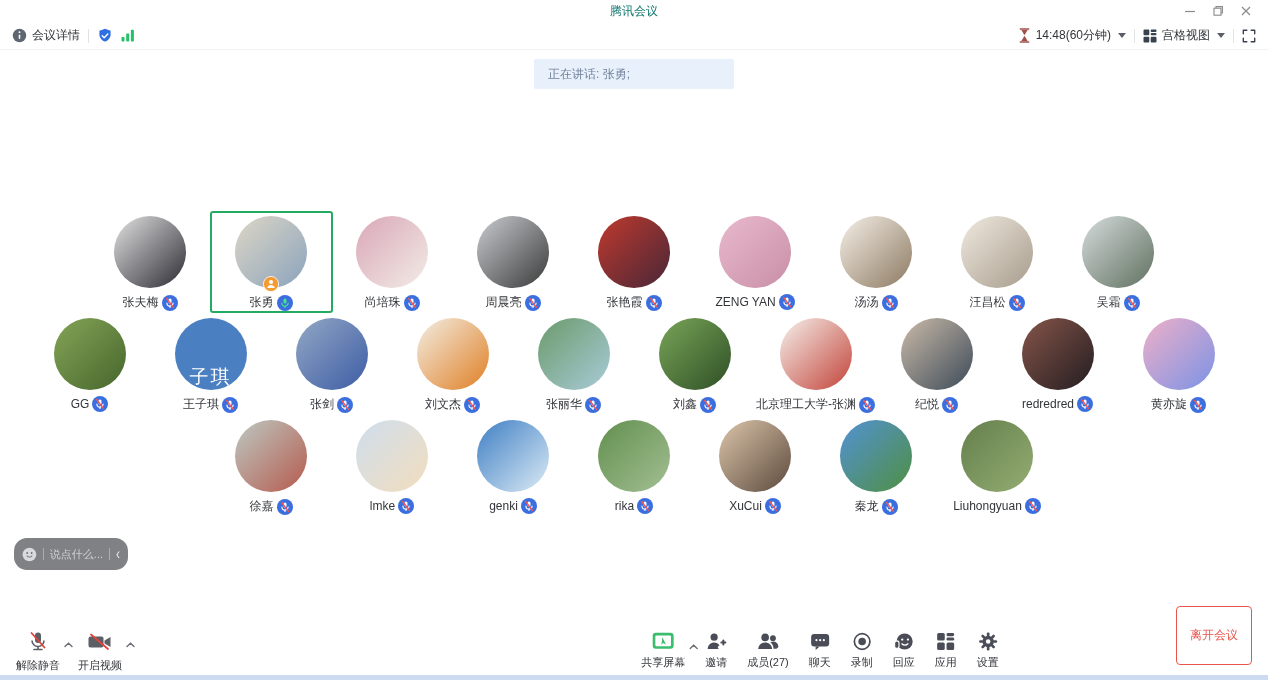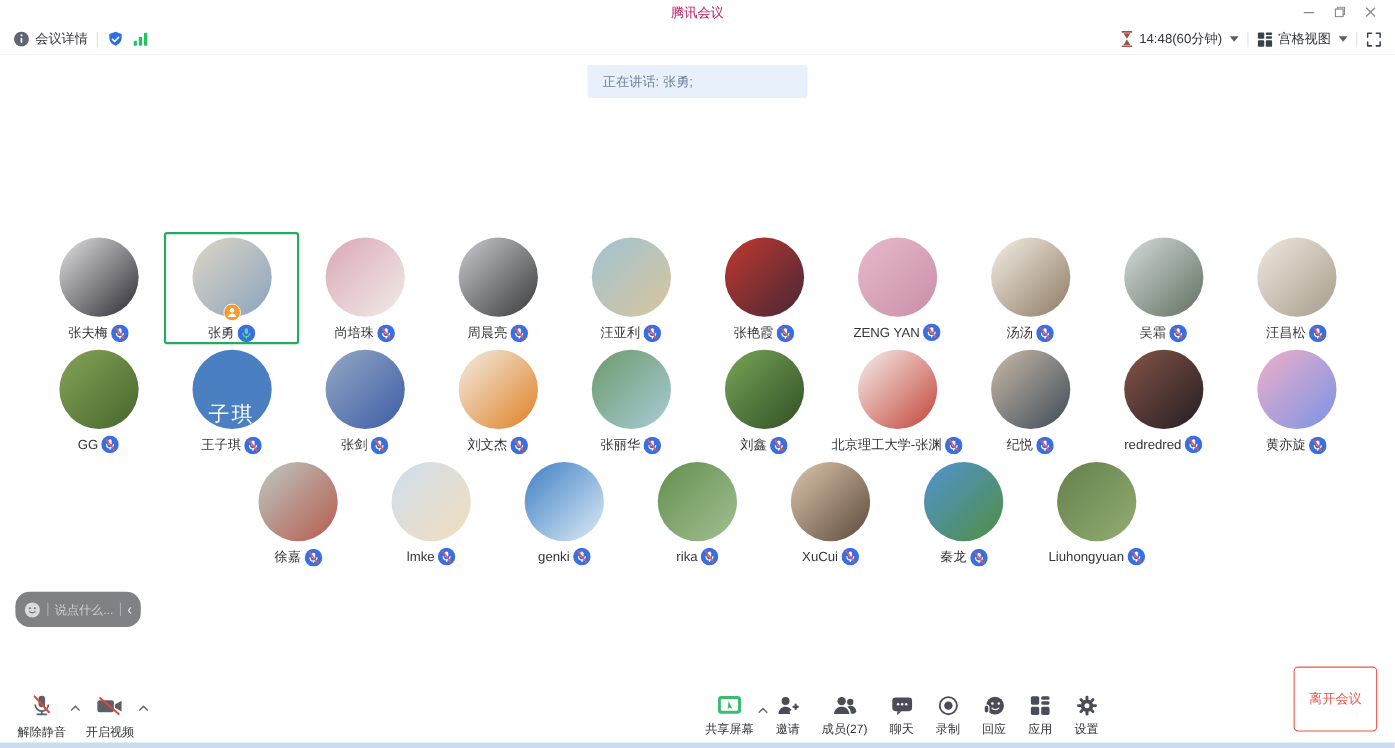--- a/index.html
+++ b/index.html
@@ -2,21 +2,21 @@
 <html><head>
 <meta charset="utf-8">
 <style>
   * { box-sizing: border-box; margin: 0; padding: 0; }
   html,body { width:1268px; height:680px; }
   body { font-family: "Liberation Sans", "DejaVu Sans", sans-serif; background:#fff; overflow:hidden; }
   .app { position:relative; width:1268px; height:680px; background:#fff; }
 
   
   .titlebar { position:relative; height:22px; display:flex; align-items:center; justify-content:center; }
-  .win-title { font-size:12px; color:#be185d; }
+  .win-title { font-size:12px; color:#0f766e; }
   .win-controls { position:absolute; right:8px; top:0; height:22px; display:flex; align-items:center; }
   .win-btn { width:28px; height:22px; display:flex; align-items:center; justify-content:center; color:#8a8a8a; font-size:12px; cursor:default; }
   .win-btn svg { display:block; }
 
   
   .menubar { height:28px; display:flex; align-items:center; justify-content:space-between; padding:0 12px; border-bottom:1px solid #f1f2f4; }
   .mb-left, .mb-right { display:flex; align-items:center; gap:8px; }
   .mb-item { display:flex; align-items:center; gap:5px; font-size:12px; color:#33353a; }
   .vdiv { width:1px; height:14px; background:#e0e2e6; }
   .caret-down { width:0; height:0; border-left:4px solid transparent; border-right:4px solid transparent; border-top:5px solid #5a5e66; margin-left:2px; }
@@ -194,33 +194,20 @@
             <span class="mic"><svg width="16" height="16" viewBox="0 0 16 16">
     <circle cx="8" cy="8" r="8" fill="#3b6fe0"></circle>
     <rect x="6.5" y="3.4" width="3" height="5.2" rx="1.5" fill="#fff"></rect>
     <path d="M4.9 8a3.1 3.1 0 0 0 6.2 0" fill="none" stroke="#fff" stroke-width="1.1" stroke-linecap="round"></path>
     <line x1="8" y1="11.1" x2="8" y2="12.4" stroke="#fff" stroke-width="1.1" stroke-linecap="round"></line>
     <line x1="4.6" y1="3.4" x2="11.4" y2="12.4" stroke="#ff5148" stroke-width="1.4" stroke-linecap="round"></line>
   </svg></span>
           </div>
         </div>
         <div class="tile">
-          <div class="avatar" style="background: linear-gradient(135deg, rgb(159, 195, 212), rgb(217, 197, 154));"></div>
-          <div class="nameline">
-            <span class="pname">汪亚利</span>
-            <span class="mic"><svg width="16" height="16" viewBox="0 0 16 16">
-    <circle cx="8" cy="8" r="8" fill="#3b6fe0"></circle>
-    <rect x="6.5" y="3.4" width="3" height="5.2" rx="1.5" fill="#fff"></rect>
-    <path d="M4.9 8a3.1 3.1 0 0 0 6.2 0" fill="none" stroke="#fff" stroke-width="1.1" stroke-linecap="round"></path>
-    <line x1="8" y1="11.1" x2="8" y2="12.4" stroke="#fff" stroke-width="1.1" stroke-linecap="round"></line>
-    <line x1="4.6" y1="3.4" x2="11.4" y2="12.4" stroke="#ff5148" stroke-width="1.4" stroke-linecap="round"></line>
-  </svg></span>
-          </div>
-        </div>
-        <div class="tile">
           <div class="avatar" style="background: linear-gradient(135deg, rgb(192, 57, 46), rgb(71, 39, 55));"></div>
           <div class="nameline">
             <span class="pname">张艳霞</span>
             <span class="mic"><svg width="16" height="16" viewBox="0 0 16 16">
     <circle cx="8" cy="8" r="8" fill="#3b6fe0"></circle>
     <rect x="6.5" y="3.4" width="3" height="5.2" rx="1.5" fill="#fff"></rect>
     <path d="M4.9 8a3.1 3.1 0 0 0 6.2 0" fill="none" stroke="#fff" stroke-width="1.1" stroke-linecap="round"></path>
     <line x1="8" y1="11.1" x2="8" y2="12.4" stroke="#fff" stroke-width="1.1" stroke-linecap="round"></line>
     <line x1="4.6" y1="3.4" x2="11.4" y2="12.4" stroke="#ff5148" stroke-width="1.4" stroke-linecap="round"></line>
   </svg></span>
@@ -246,36 +233,36 @@
             <span class="mic"><svg width="16" height="16" viewBox="0 0 16 16">
     <circle cx="8" cy="8" r="8" fill="#3b6fe0"></circle>
     <rect x="6.5" y="3.4" width="3" height="5.2" rx="1.5" fill="#fff"></rect>
     <path d="M4.9 8a3.1 3.1 0 0 0 6.2 0" fill="none" stroke="#fff" stroke-width="1.1" stroke-linecap="round"></path>
     <line x1="8" y1="11.1" x2="8" y2="12.4" stroke="#fff" stroke-width="1.1" stroke-linecap="round"></line>
     <line x1="4.6" y1="3.4" x2="11.4" y2="12.4" stroke="#ff5148" stroke-width="1.4" stroke-linecap="round"></line>
   </svg></span>
           </div>
         </div>
         <div class="tile">
+          <div class="avatar" style="background: linear-gradient(135deg, rgb(239, 233, 223), rgb(167, 156, 140));"></div>
+          <div class="nameline">
+            <span class="pname">汪昌松</span>
+            <span class="mic"><svg width="16" height="16" viewBox="0 0 16 16">
+    <circle cx="8" cy="8" r="8" fill="#3b6fe0"></circle>
+    <rect x="6.5" y="3.4" width="3" height="5.2" rx="1.5" fill="#fff"></rect>
+    <path d="M4.9 8a3.1 3.1 0 0 0 6.2 0" fill="none" stroke="#fff" stroke-width="1.1" stroke-linecap="round"></path>
+    <line x1="8" y1="11.1" x2="8" y2="12.4" stroke="#fff" stroke-width="1.1" stroke-linecap="round"></line>
+    <line x1="4.6" y1="3.4" x2="11.4" y2="12.4" stroke="#ff5148" stroke-width="1.4" stroke-linecap="round"></line>
+  </svg></span>
+          </div>
+        </div>
+        <div class="tile">
           <div class="avatar" style="background: linear-gradient(135deg, rgb(214, 220, 220), rgb(95, 112, 95));"></div>
           <div class="nameline">
             <span class="pname">吴霜</span>
-            <span class="mic"><svg width="16" height="16" viewBox="0 0 16 16">
-    <circle cx="8" cy="8" r="8" fill="#3b6fe0"></circle>
-    <rect x="6.5" y="3.4" width="3" height="5.2" rx="1.5" fill="#fff"></rect>
-    <path d="M4.9 8a3.1 3.1 0 0 0 6.2 0" fill="none" stroke="#fff" stroke-width="1.1" stroke-linecap="round"></path>
-    <line x1="8" y1="11.1" x2="8" y2="12.4" stroke="#fff" stroke-width="1.1" stroke-linecap="round"></line>
-    <line x1="4.6" y1="3.4" x2="11.4" y2="12.4" stroke="#ff5148" stroke-width="1.4" stroke-linecap="round"></line>
-  </svg></span>
-          </div>
-        </div>
-        <div class="tile">
-          <div class="avatar" style="background: linear-gradient(135deg, rgb(239, 233, 223), rgb(167, 156, 140));"></div>
-          <div class="nameline">
-            <span class="pname">汪昌松</span>
             <span class="mic"><svg width="16" height="16" viewBox="0 0 16 16">
     <circle cx="8" cy="8" r="8" fill="#3b6fe0"></circle>
     <rect x="6.5" y="3.4" width="3" height="5.2" rx="1.5" fill="#fff"></rect>
     <path d="M4.9 8a3.1 3.1 0 0 0 6.2 0" fill="none" stroke="#fff" stroke-width="1.1" stroke-linecap="round"></path>
     <line x1="8" y1="11.1" x2="8" y2="12.4" stroke="#fff" stroke-width="1.1" stroke-linecap="round"></line>
     <line x1="4.6" y1="3.4" x2="11.4" y2="12.4" stroke="#ff5148" stroke-width="1.4" stroke-linecap="round"></line>
   </svg></span>
           </div>
         </div>
       </div>

